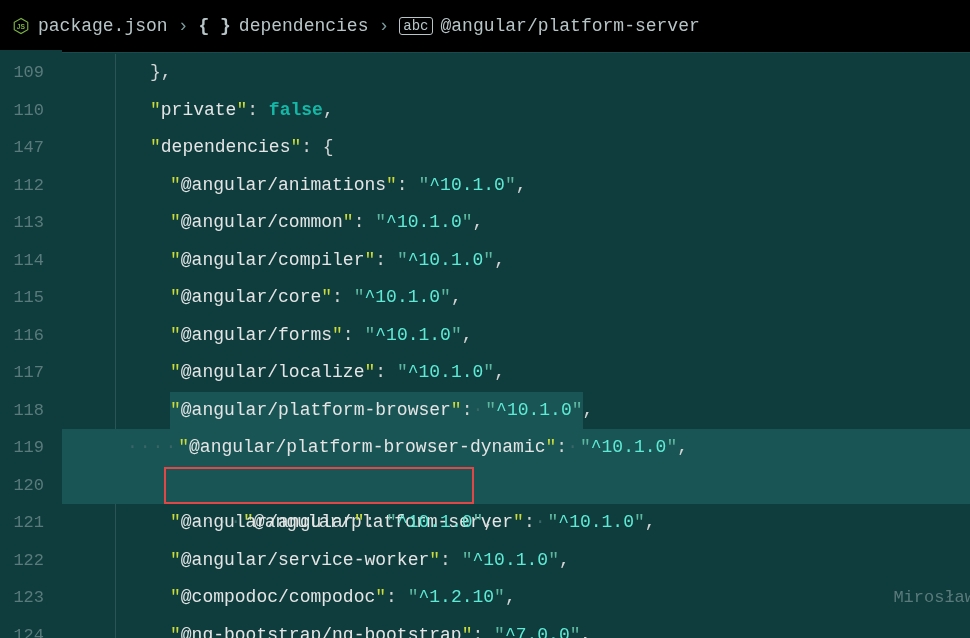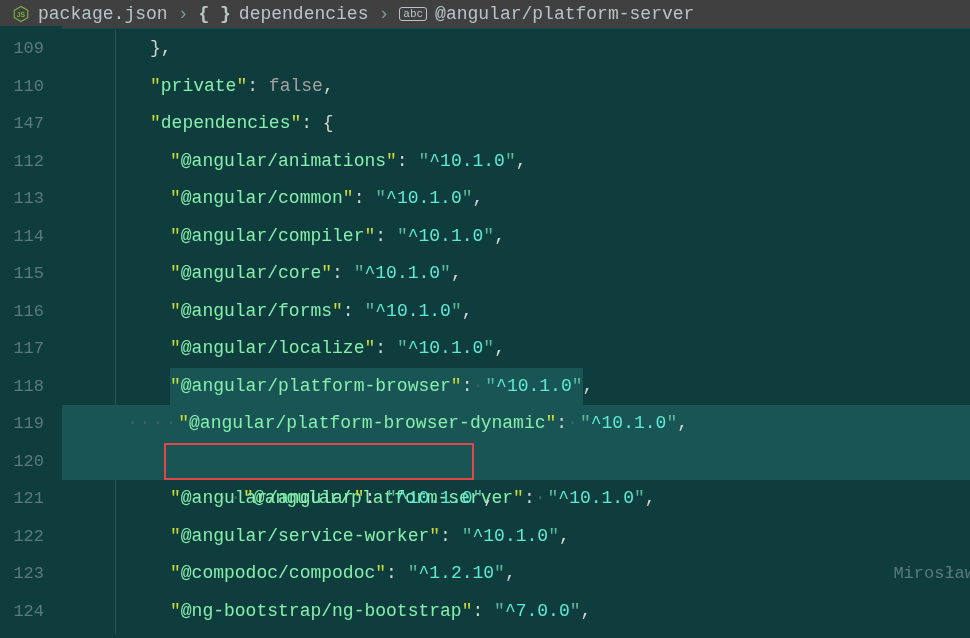--- a/index.html
+++ b/index.html
@@ -14,22 +14,22 @@
       color: #d4d4d4;
       font-size: 18px;
       overflow: hidden;
       width: 970px;
       height: 638px;
     }
     
     .breadcrumb {
       display: flex;
       align-items: center;
-      padding: 4px 12px;
-      background: #404040;
+      padding: 16px 12px;
+      background: #000000;
       color: #b8c5c7;
       font-size: 18px;
       gap: 10px;
       border-bottom: 1px solid #1a4a4b;
     }
     
     .breadcrumb-item {
       display: flex;
       align-items: center;
       gap: 8px;
@@ -50,21 +50,21 @@
     
     .braces-icon {
       color: #b8c5c7;
       font-weight: bold;
     }
     
     .abc-icon {
       border: 1px solid #b8c5c7;
       border-radius: 3px;
       padding: 0 3px;
-      font-size: 11px;
+      font-size: 14px;
       color: #b8c5c7;
     }
     
     .editor {
       display: flex;
       height: calc(100% - 40px);
       align-items: center;
     }
     
     .gutter {
@@ -104,27 +104,27 @@
       white-space: pre;
       position: relative;
       padding-left: 0;
     }
     
     .indent-1 { padding-left: 88px; }
     .indent-2 { padding-left: 108px; }
     .indent-dots { padding-left: 65px; }
     
     .key-quote { color: #ccdd3a; }
-    .key { color: #86efac; }
+    .key { color: #e5e5e5; }
     .colon { color: #d4d4d4; }
     .value-quote { color: #5eb8a0; }
     .value { color: #5eead4; }
     .comma { color: #d4d4d4; }
     .brace { color: #d4d4d4; }
-    .false-val { color: #a3a3a3; }
+    .false-val { color: #14b8a6; font-weight: bold; }
     .dots { color: #3a6566; letter-spacing: 2px; }
     
     .highlighted-line {
       background: #1a5556;
     }
     
     .highlighted-line-2 {
       background: #1a5556;
     }
     

